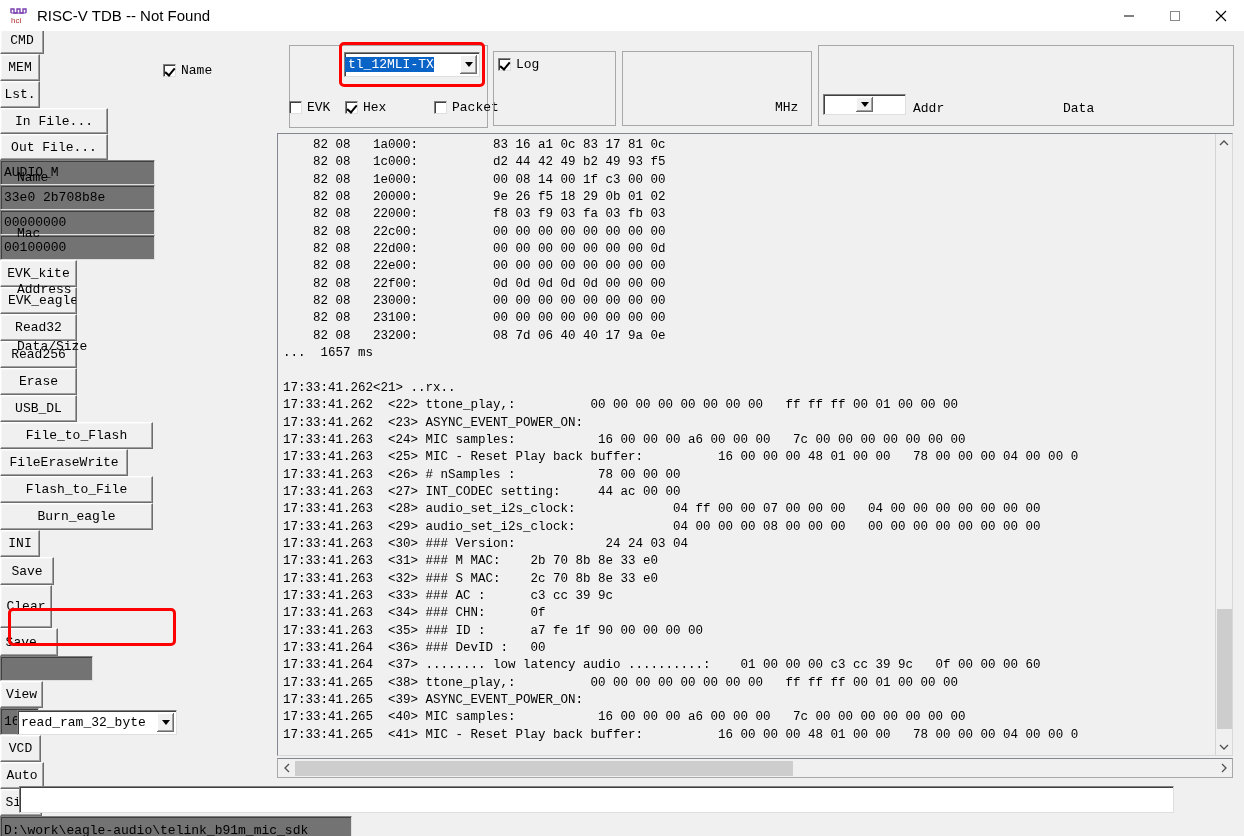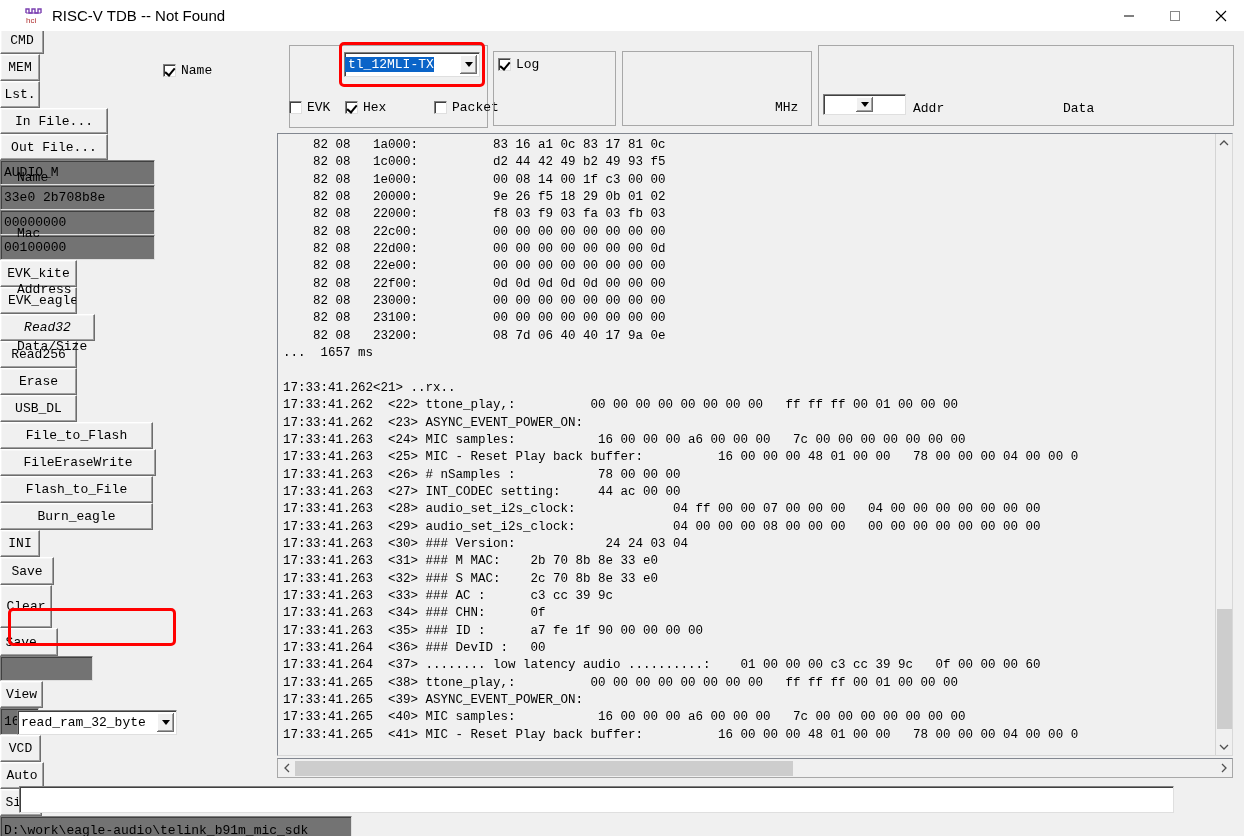--- a/index.html
+++ b/index.html
@@ -17,21 +17,21 @@
   }
 
   
   .titlebar {
     position: absolute; left: 0; top: 0;
     width: 1244px; height: 31px;
     background: #ffffff;
     display: flex; align-items: center;
   }
   .title-icon {
-    margin-left: 24px; width: 20px; height: 20px;
+    margin-left: 9px; width: 20px; height: 20px;
     position: relative; flex: none;
   }
   .title-icon svg { display:block; }
   .title-text {
     margin-left: 8px;
     font-size: 15px;
     color: #000;
     font-family: "Liberation Sans", sans-serif;
     white-space: nowrap;
   }
@@ -305,28 +305,28 @@
 
   <div class="lbl" style="left:17px; top:282px;">Address</div>
   <div class="tfield" style="left:17px; top:302px; width:155px; height:25px;">00000000</div>
 
   <div class="lbl" style="left:17px; top:339px;">Data/Size</div>
   <div class="tfield" style="left:17px; top:358px; width:155px; height:25px;">00100000</div>
 
   <div class="btn" style="left:14px; top:414px; width:77px; height:27px;">EVK_kite</div>
   <div class="btn" style="left:90px; top:414px; width:77px; height:27px;padding-left:9px;">EVK_eagle</div>
 
-  <div class="btn" style="left:14px; top:454px; width:95px; height:27px;font-style:italic;">Read32</div>
+  <div class="btn" style="left:14px; top:454px; width:77px; height:27px;">Read32</div>
   <div class="btn" style="left:90px; top:454px; width:77px; height:27px;">Read256</div>
 
   <div class="btn" style="left:14px; top:494px; width:77px; height:27px;">Erase</div>
   <div class="btn" style="left:90px; top:494px; width:77px; height:27px;">USB_DL</div>
 
   <div class="btn" style="left:14px; top:541px; width:153px; height:27px;">File_to_Flash</div>
-  <div class="btn" style="left:14px; top:577px; width:156px; height:27px;">FileEraseWrite</div>
+  <div class="btn" style="left:14px; top:577px; width:128px; height:27px;">FileEraseWrite</div>
   <div class="btn" style="left:14px; top:613px; width:153px; height:27px;">Flash_to_File</div>
   <div class="btn" style="left:14px; top:649px; width:153px; height:27px;">Burn_eagle</div>
 
   <div class="redbox" style="left:8px; top:608px; width:168px; height:38px;"></div>
 
   <div class="combo" style="left:17px; top:710px; width:160px; height:25px;">
     <span class="combo-text">read_ram_32_byte</span>
     <span class="combo-arrow"></span>
   </div>
 

